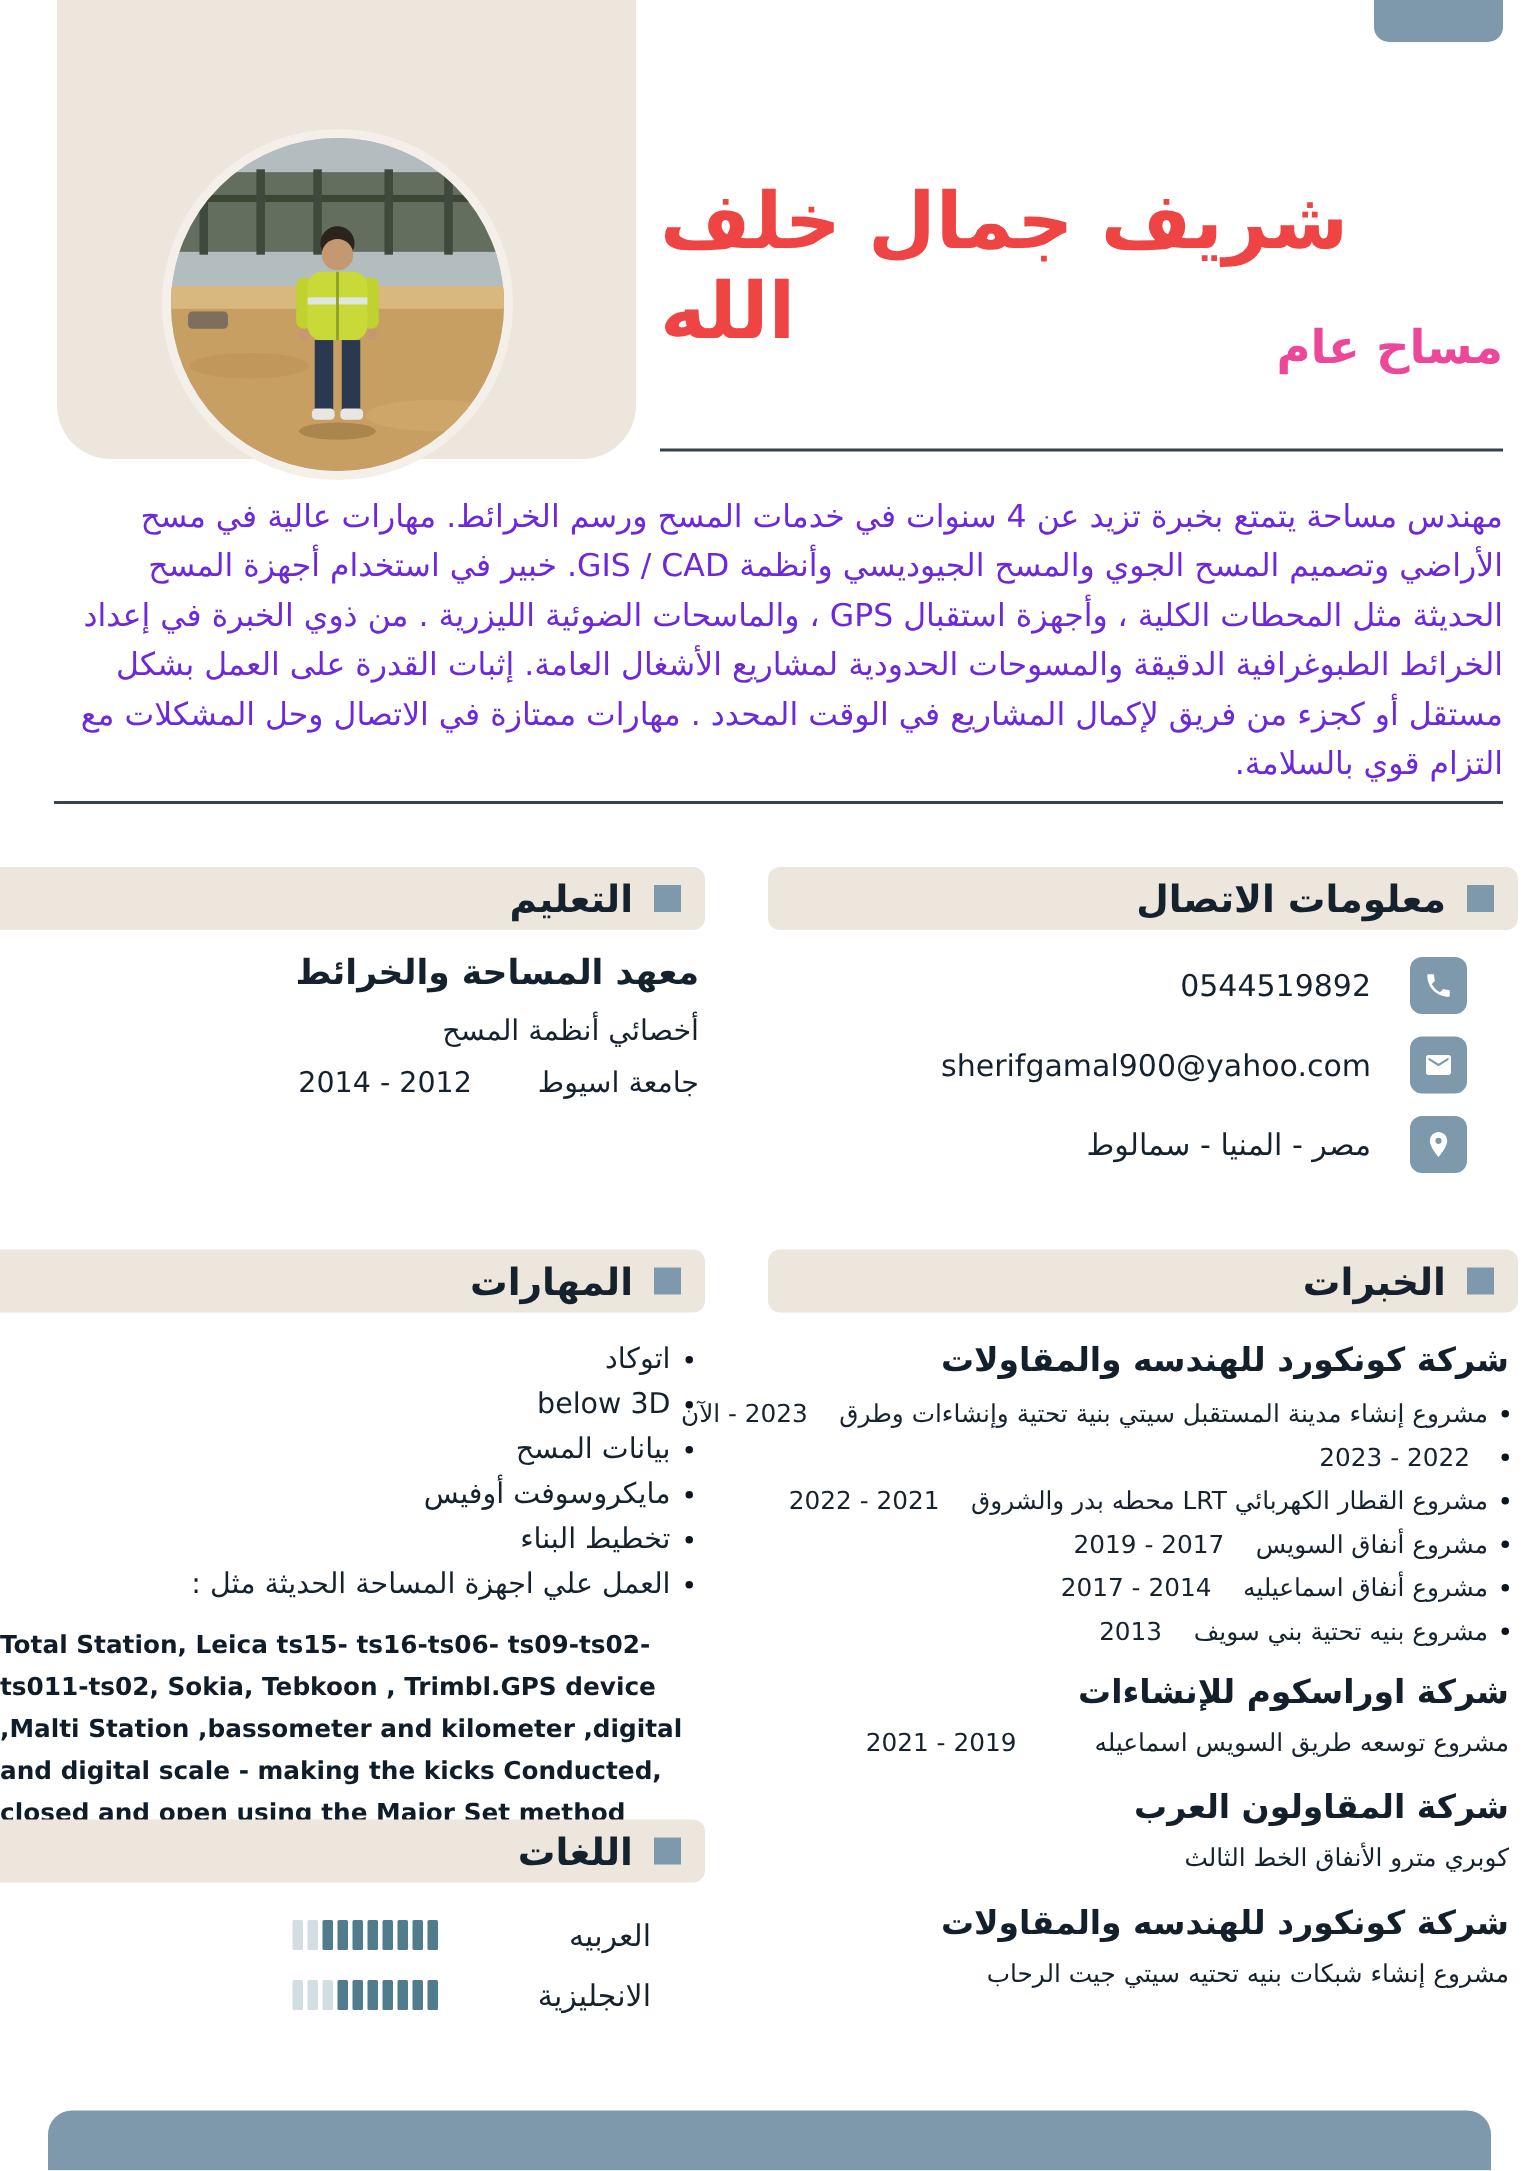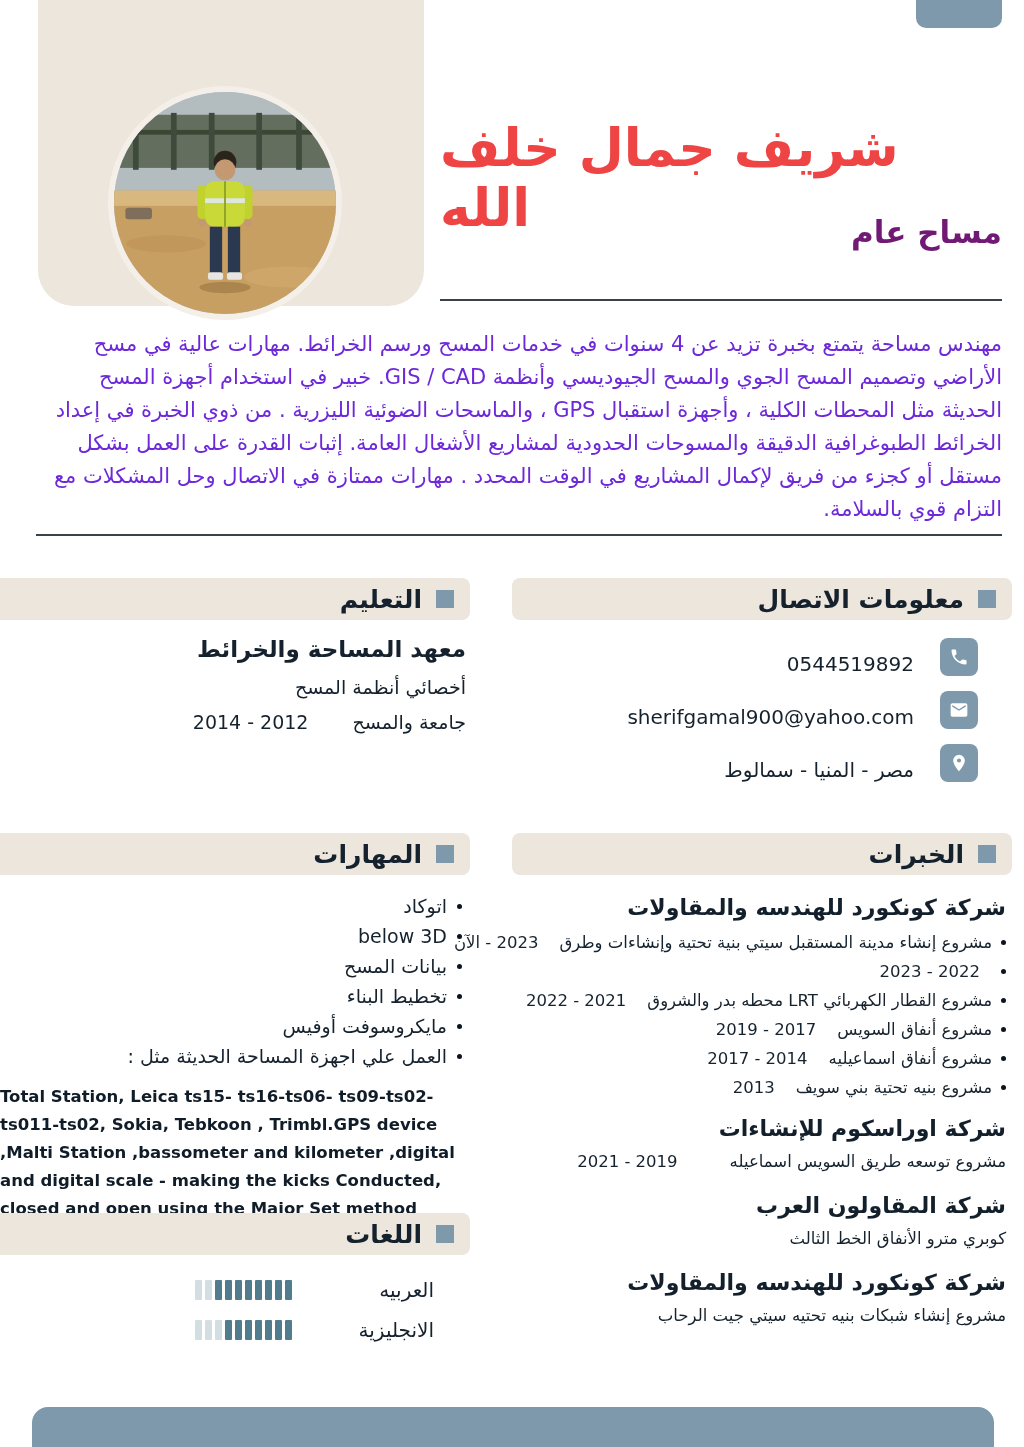--- a/index.html
+++ b/index.html
@@ -16,39 +16,39 @@
     background:#7e99ab; border-radius:0 0 10px 10px; }
   .photo-panel { position:absolute; left:38px; top:0; width:386px; height:306px;
     background:#ece6dc; border-radius:0 0 36px 36px; }
   .photo-ring { position:absolute; left:70px; top:86px; width:234px; height:234px;
     border-radius:50%; overflow:hidden; border:6px solid #f4efe8; background:#b3bdbf; }
   .photo-ring svg { display:block; width:100%; height:100%; }
 
   .name { position:absolute; top:118px; right:22px; left:440px; margin:0;
     direction:rtl; text-align:left; font-size:52px; font-weight:bold; color:#ef4444; }
   .job-title { position:absolute; top:214px; right:22px; left:640px;
-    direction:rtl; text-align:right; font-size:31px; font-weight:bold; color:#701a75; }
+    direction:rtl; text-align:right; font-size:31px; font-weight:bold; color:#ec4899; }
   .rule { border-top:2px solid #39424b; }
   .rule-right { position:absolute; top:299px; left:440px; right:22px; }
   .rule-full  { position:absolute; top:534px; left:36px;  right:22px; }
   .summary { position:absolute; top:328px; left:34px; right:22px; margin:0;
     direction:rtl; text-align:right; font-size:21px; line-height:33px; color:#6d28d9; }
 
   
   .sec-head { position:absolute; height:42px; background:#ece6dc;
     display:flex; align-items:center; direction:rtl; gap:14px;
     padding:0 16px; border-radius:8px; }
   .sec-head.left-col { left:0; width:470px; border-radius:0 8px 8px 0; }
   .sec-head.right-col { left:512px; right:12px; }
   .sq { width:18px; height:18px; background:#7e99ab; flex:0 0 auto; }
   .sec-title { font-size:25px; font-weight:bold; color:#15222e; }
 
   
   .contact-rows { position:absolute; left:512px; right:12px; top:638px; direction:rtl; }
-  .contact-row { display:flex; align-items:flex-end; gap:26px;
+  .contact-row { display:flex; align-items:center; gap:26px;
     padding-right:34px; margin-bottom:15px; height:38px; }
   .icon-box { width:38px; height:38px; border-radius:8px; background:#7e99ab;
     display:flex; align-items:center; justify-content:center; flex:0 0 auto; }
   .icon-box svg { width:20px; height:20px; }
   .contact-text { font-size:20px; color:#15222e; }
 
   
   .edu-body { position:absolute; left:4px; width:470px; top:636px;
     direction:rtl; text-align:right; padding-right:8px; }
   .edu-school { margin:0 0 14px; font-size:23px; font-weight:bold; }
@@ -172,21 +172,21 @@
   </div>
 
   <div class="sec-head left-col" style="top:578px">
     <span class="sq"></span>
     <span class="sec-title">التعليم</span>
   </div>
   <div class="edu-body">
     <h3 class="edu-school">معهد المساحة والخرائط</h3>
     <div class="edu-degree">أخصائي أنظمة المسح</div>
     <div class="edu-uni-row">
-      <span>جامعة والمسح</span>
+      <span>جامعة اسيوط</span>
       <span>2012 - 2014</span>
     </div>
   </div>
 
   <div class="sec-head right-col" style="top:833px">
     <span class="sq"></span>
     <span class="sec-title">الخبرات</span>
   </div>
   <div class="exp-body">
     <h3 class="company">شركة كونكورد للهندسه والمقاولات</h3>
@@ -231,22 +231,22 @@
 
   <div class="sec-head left-col" style="top:833px">
     <span class="sq"></span>
     <span class="sec-title">المهارات</span>
   </div>
   <div class="skills-body">
     <ul class="skills-list">
       <li>اتوكاد</li>
       <li>below 3D</li>
       <li>بيانات المسح</li>
+      <li>مايكروسوفت أوفيس</li>
       <li>تخطيط البناء</li>
-      <li>مايكروسوفت أوفيس</li>
       <li>العمل علي اجهزة المساحة الحديثة مثل :</li>
     </ul>
     <div class="equip-note">Total Station, Leica ts15- ts16-ts06- ts09-ts02-ts011-ts02, Sokia, Tebkoon , Trimbl.GPS device ,Malti Station ,bassometer and kilometer ,digital and digital scale - making the kicks Conducted, closed and open using the Major Set method</div>
   </div>
 
   <div class="sec-head left-col" style="top:1213px">
     <span class="sq"></span>
     <span class="sec-title">اللغات</span>
   </div>
   <div class="lang-body">

